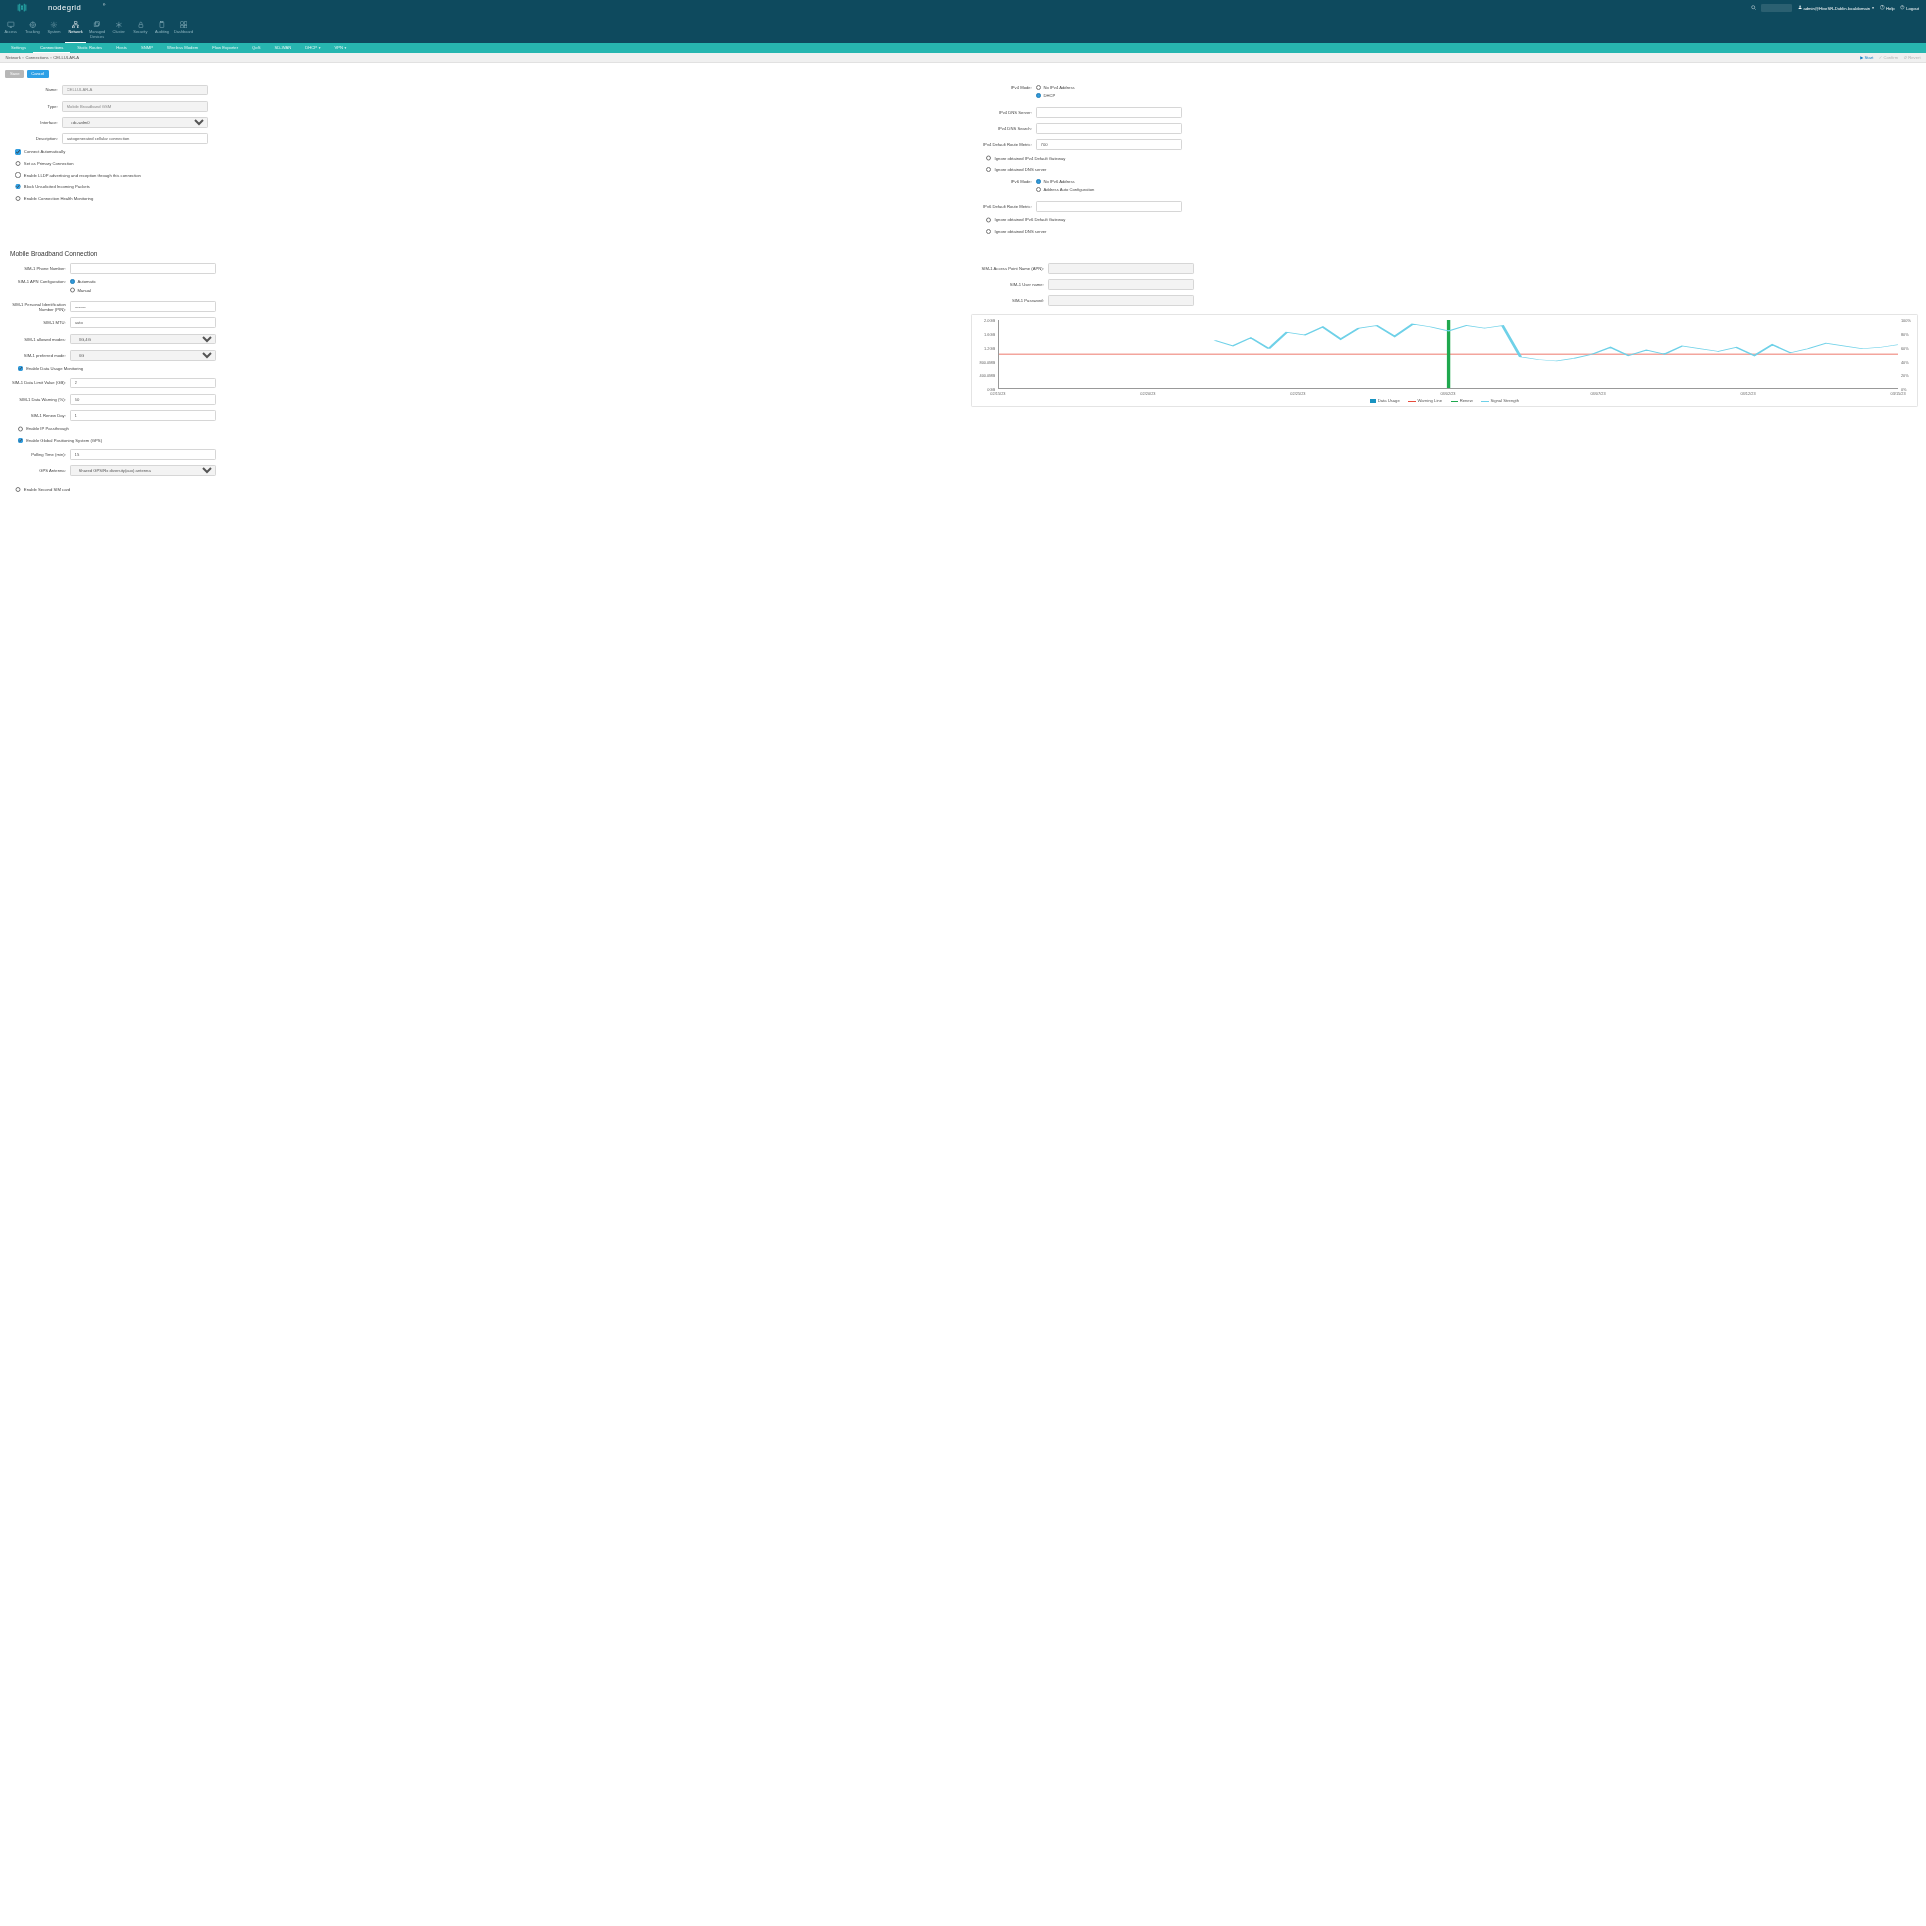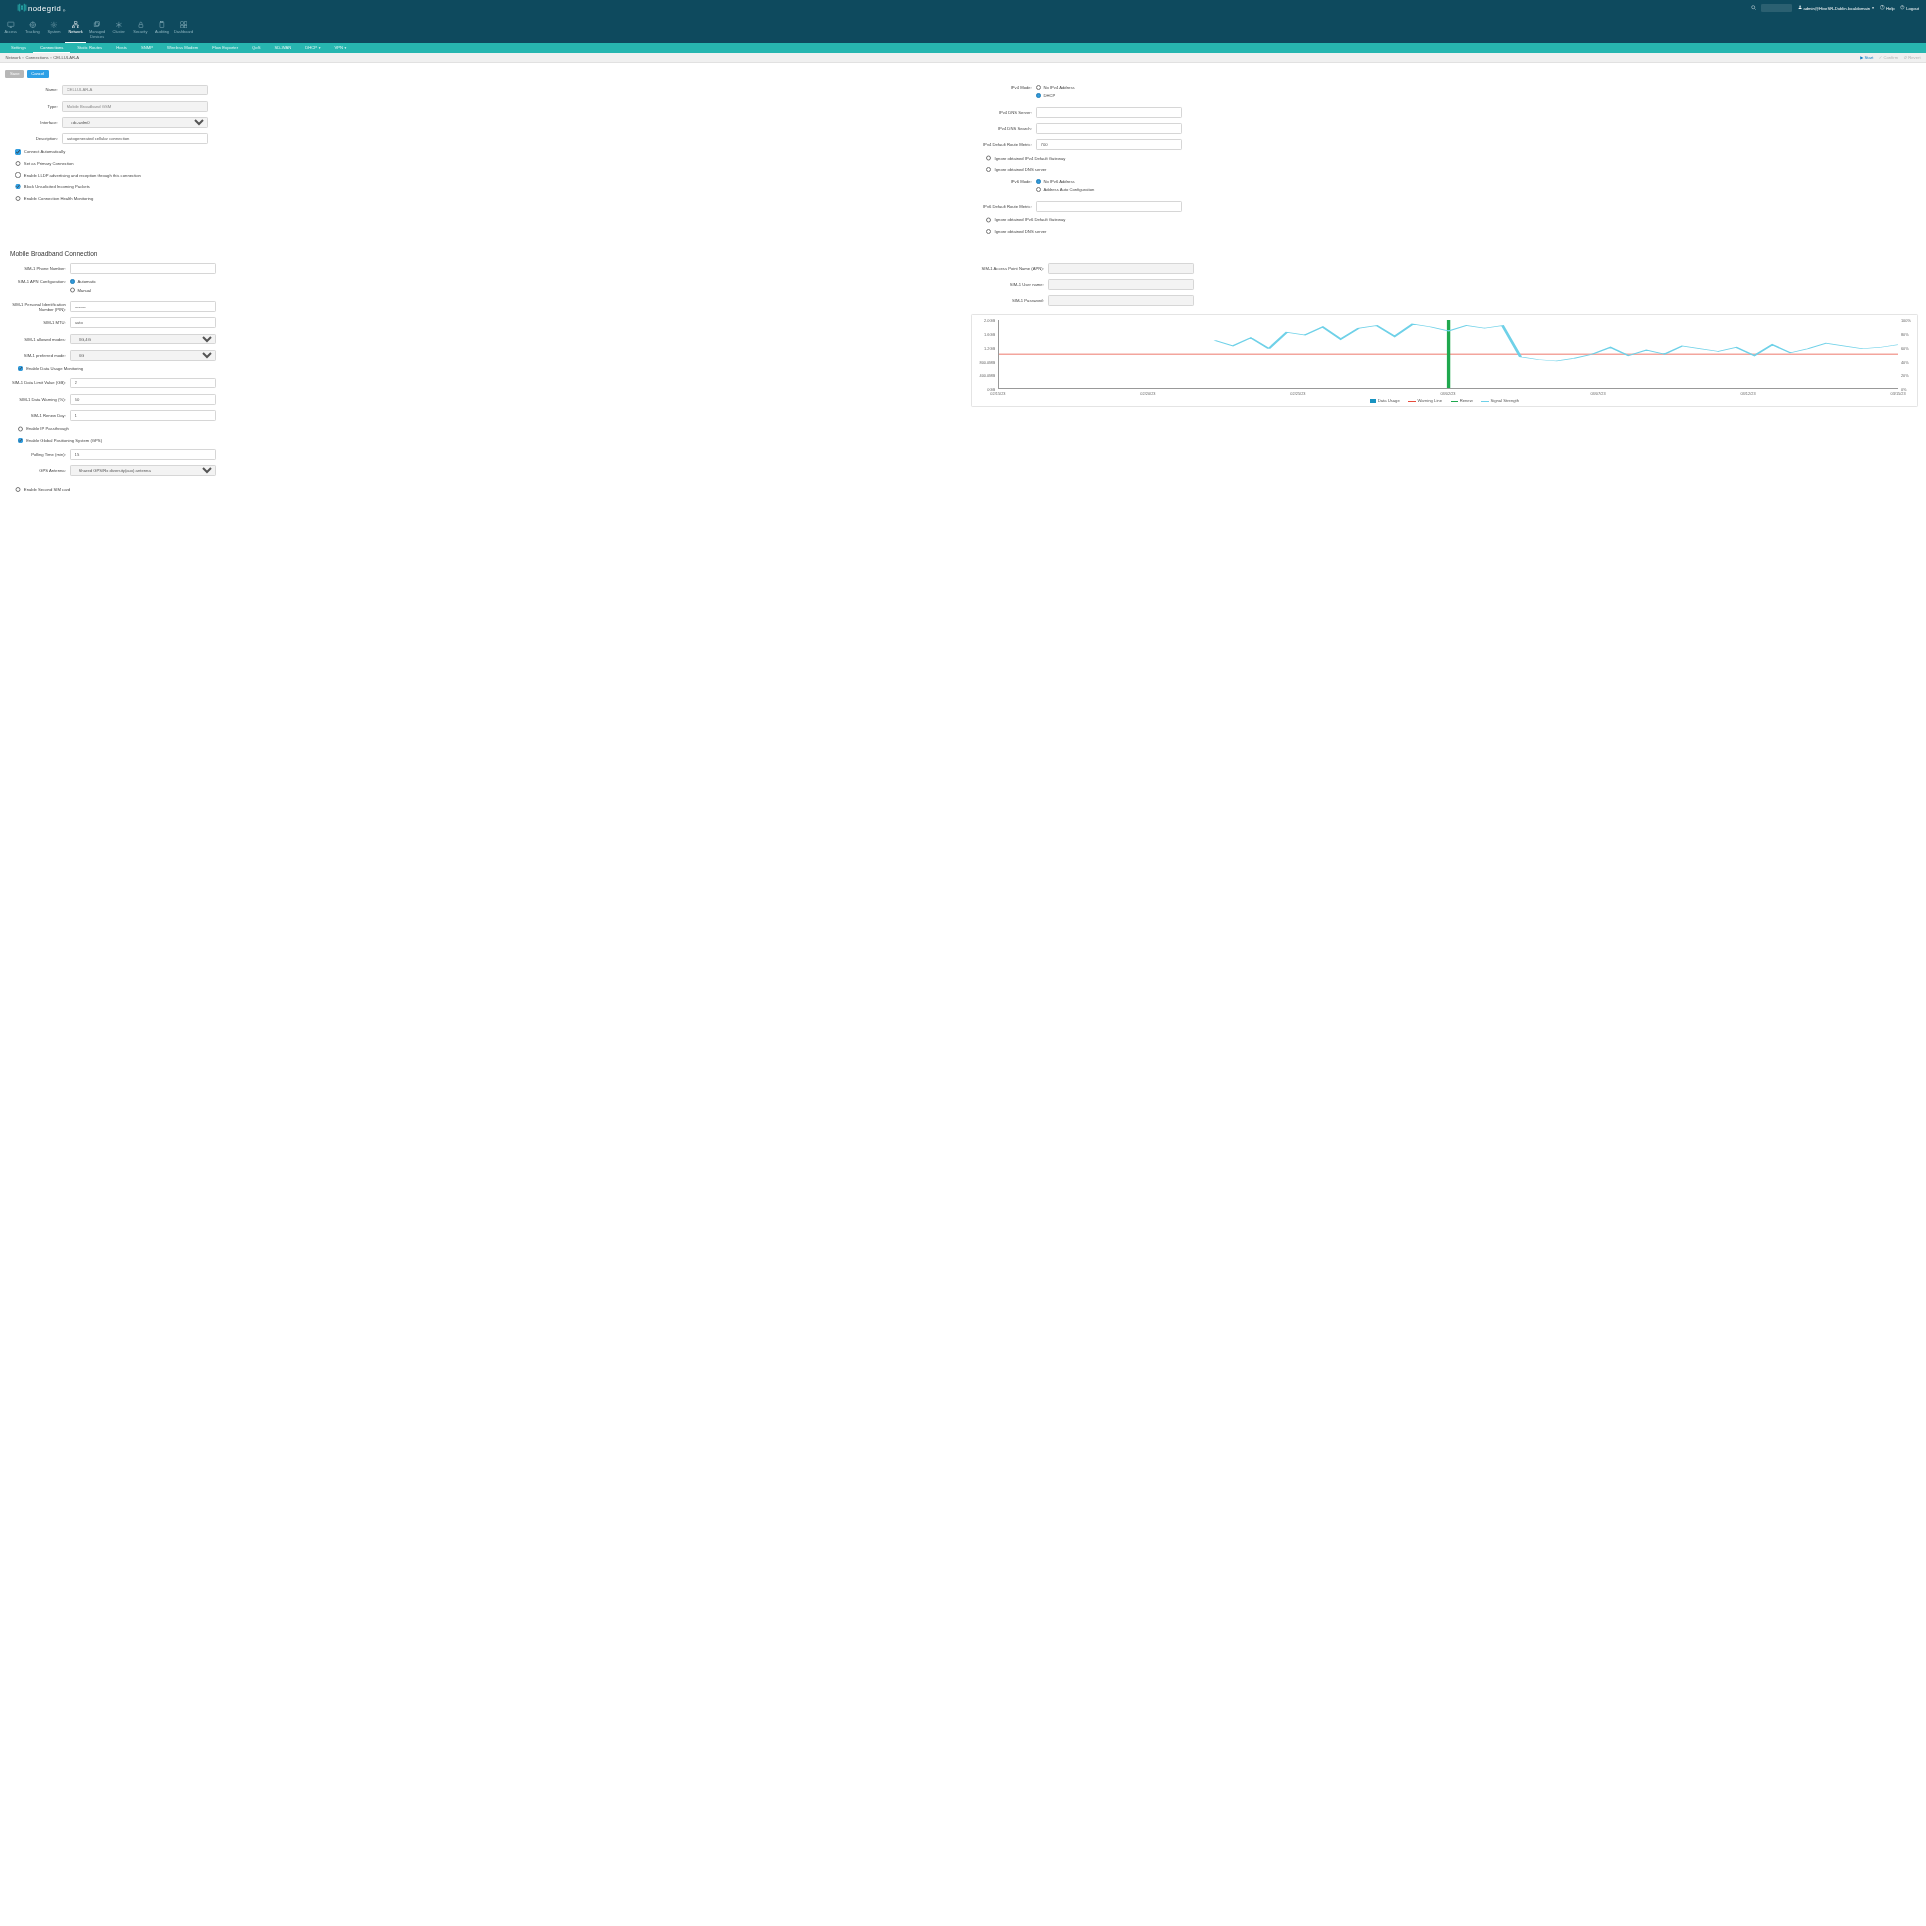--- a/index.html
+++ b/index.html
@@ -1,20 +1,20 @@
 <!DOCTYPE html>
 <html style="font-size:6.2px"><head>
 <meta charset="utf-8">
 <style>
   * { box-sizing: border-box; margin: 0; padding: 0; }
   body { font-family: "Segoe UI", Arial, sans-serif; font-size: 4.6px; color: #333; background: #fff; }
 
   
   .topbar { background: #0e4a5e; color: #fff; height: 16px; display: flex; align-items: center; padding: 0 7px; }
-  .logo { display: flex; align-items: flex-end; gap: 1px; font-size: 7.7px; font-weight: 300; letter-spacing: 0.4px; padding-left: 10px;}
+  .logo { display: flex; align-items: flex-start; gap: 21px; font-size: 7.7px; font-weight: 300; letter-spacing: 0.4px; padding-left: 10px;}
   .logo-icon svg { display:block; }
   .logo sup { font-size: 3.1px; vertical-align: top; margin-left:0.8px;}
   .spacer { flex: 1; }
   .top-actions { display: flex; align-items: center; gap: 5.4px; font-size: 4.2px; }
   .searchbox { background: rgba(255,255,255,0.12); border: none; border-radius: 1.2px; height: 8.5px; width: 31px; padding: 0 2.3px; color: #fff; }
   .search-icon { opacity: .9; cursor:pointer;}
   .user-chip { display: flex; align-items: center; gap: 1.5px; cursor:pointer;}
   .toplink { color: #fff; text-decoration: none; display:flex; align-items:center; gap:1.5px; cursor:pointer;}
 
   

